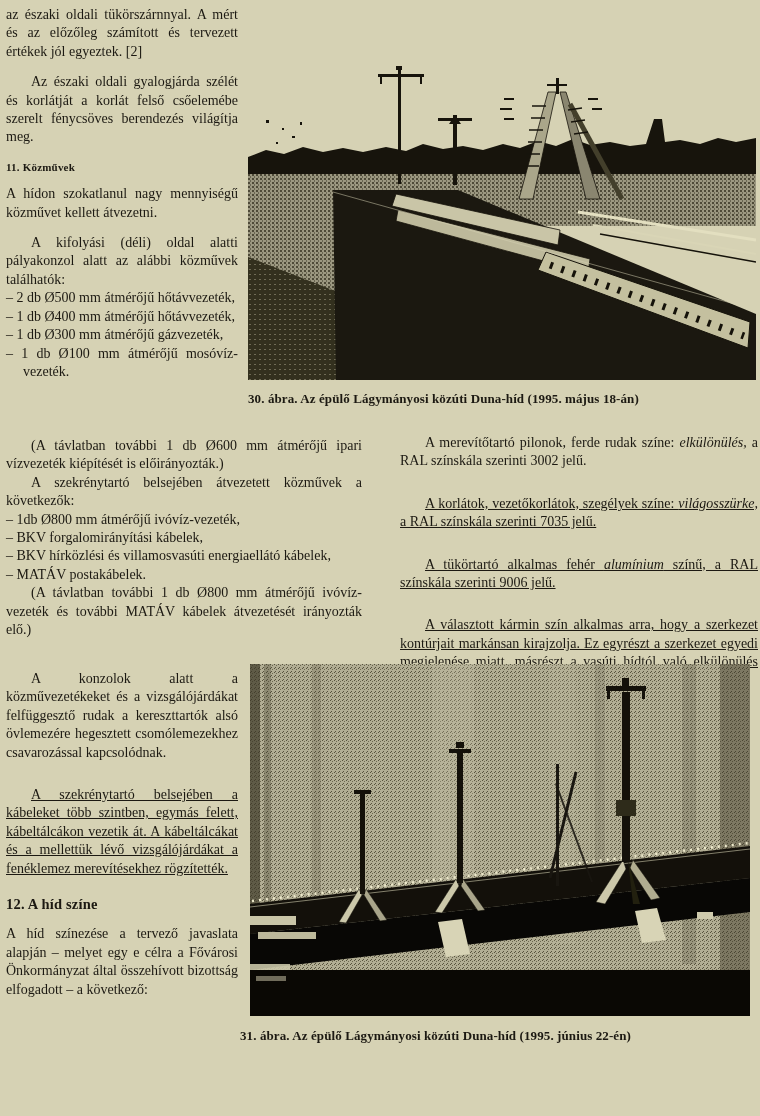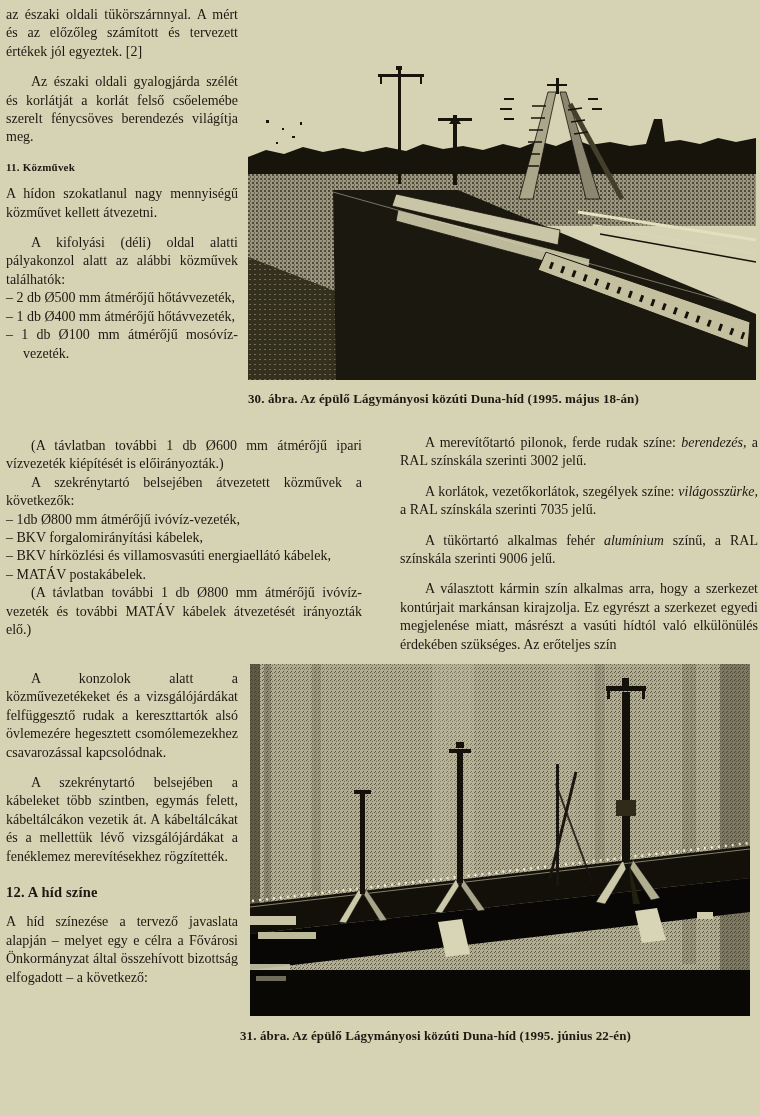--- a/index.html
+++ b/index.html
@@ -6,21 +6,21 @@
   .page {
     position:relative; width:760px; height:1116px;
     background:#d6d2b4;
     font-family:"Liberation Serif","DejaVu Serif",serif;
     color:#1c1912; overflow:hidden;
   }
   .col { position:absolute; font-size:14px; line-height:18.4px; }
   p { margin:0; }
   .just { text-align:justify; }
   .ind { text-indent:25px; }
-  .gap { margin-top:12px; }
+  .gap { margin-top:24px;text-decoration:underline; }
   .gap-sm { margin-top:12px; }
   .li { text-align:justify; padding-left:17px; text-indent:-17px; }
   .heading { font-weight:bold; font-size:11px; margin:11px 0 9px 0; letter-spacing:.2px; }
   .heading2 { font-weight:bold; font-size:14.5px; margin:17px 0 12px 0; letter-spacing:.2px; }
   .em { font-style:italic; }
   .caption {
     position:absolute; text-align:left; font-weight:bold;
     font-size:13px; line-height:16px; letter-spacing:.1px;
   }
   .photo { position:absolute; display:block; }
@@ -31,20 +31,21 @@
 <div class="page">
 
   <div class="col" style="left:6px; top:6px; width:232px;">
     <p class="just">az északi oldali tükörszárnnyal. A mért és az előzőleg számított és tervezett értékek jól egyeztek. [2]</p>
     <p class="just ind gap-sm">Az északi oldali gyalogjárda szélét és korlátját a korlát felső csőelemébe szerelt fénycsöves berendezés világítja meg.</p>
     <div class="heading">11.  Közművek</div>
     <p class="just">A hídon szokatlanul nagy mennyiségű közművet kellett átvezetni.</p>
     <p class="just ind gap-sm">A kifolyási (déli) oldal alatti pályakonzol alatt az alábbi közművek találhatók:</p>
     <div class="li">–  2 db Ø500 mm átmérőjű hőtávvezeték,</div>
     <div class="li">–  1 db Ø400 mm átmérőjű hőtávvezeték,</div>
+    <div class="li">–  1 db Ø300 mm átmérőjű gázvezeték,</div>
     <div class="li">–  1 db Ø100 mm átmérőjű mosóvíz-vezeték.</div>
   </div>
 
   <svg class="photo" style="left:248px; top:62px;" width="508" height="318" viewBox="0 0 508 318" role="img">
     <defs>
       <pattern id="gr1" width="4" height="4" patternUnits="userSpaceOnUse">
         <rect width="4" height="4" fill="#9b9780"></rect>
         <rect width="2" height="2" fill="#4e4a38"></rect>
         <rect x="2" y="2" width="1" height="2" fill="#6a6652"></rect>
       </pattern>
@@ -130,21 +131,21 @@
     <p class="just ind">(A távlatban további 1 db Ø600 mm átmérőjű ipari vízvezeték kiépítését is előirányozták.)</p>
     <p class="just ind">A szekrénytartó belsejében átvezetett közművek a következők:</p>
     <div class="li">–  1db Ø800 mm átmérőjű ivóvíz-vezeték,</div>
     <div class="li">–  BKV forgalomirányítási kábelek,</div>
     <div class="li">–  BKV hírközlési és villamosvasúti energiaellátó kábelek,</div>
     <div class="li">–  MATÁV postakábelek.</div>
     <p class="just ind">(A távlatban további 1 db Ø800 mm átmérőjű ivóvíz-vezeték és további MATÁV kábelek átvezetését irányozták elő.)</p>
   </div>
 
   <div class="col" style="left:400px; top:434px; width:358px;">
-    <p class="just ind"><span>A merevítőtartó pilonok, ferde rudak színe: </span><span class="em">berendezés,</span><span> a RAL színskála szerinti 3002 jelű.</span></p>
+    <p class="just ind"><span>A merevítőtartó pilonok, ferde rudak színe: </span><span class="em">elkülönülés,</span><span> a RAL színskála szerinti 3002 jelű.</span></p>
     <p class="just ind gap"><span>A korlátok, vezetőkorlátok, szegélyek színe: </span><span class="em">világosszürke,</span><span> a RAL színskála szerinti 7035 jelű.</span></p>
     <p class="just ind gap"><span>A tükörtartó alkalmas fehér </span><span class="em">alumínium</span><span> színű, a RAL színskála szerinti 9006 jelű.</span></p>
     <p class="just ind gap">A választott kármin szín alkalmas arra, hogy a szerkezet kontúrjait markánsan kirajzolja. Ez egyrészt a szerkezet egyedi megjelenése miatt, másrészt a vasúti hídtól való elkülönülés érdekében szükséges. Az erőteljes szín</p>
   </div>
 
   <div class="col" style="left:6px; top:670px; width:232px;">
     <p class="just ind">A konzolok alatt a közművezetékeket és a vizsgálójárdákat felfüggesztő rudak a kereszttartók alsó övlemezére hegesztett csomólemezekhez csavarozással kapcsolódnak.</p>
     <p class="just ind gap">A szekrénytartó belsejében a kábeleket több szintben, egymás felett, kábeltálcákon vezetik át. A kábeltálcákat és a mellettük lévő vizsgálójárdákat a fenéklemez merevítésekhez rögzítették.</p>
     <div class="heading2">12.  A híd színe</div>
     <p class="just">A híd színezése a tervező javaslata alapján – melyet egy e célra a Fővárosi Önkormányzat által összehívott bizottság elfogadott – a következő:</p>

